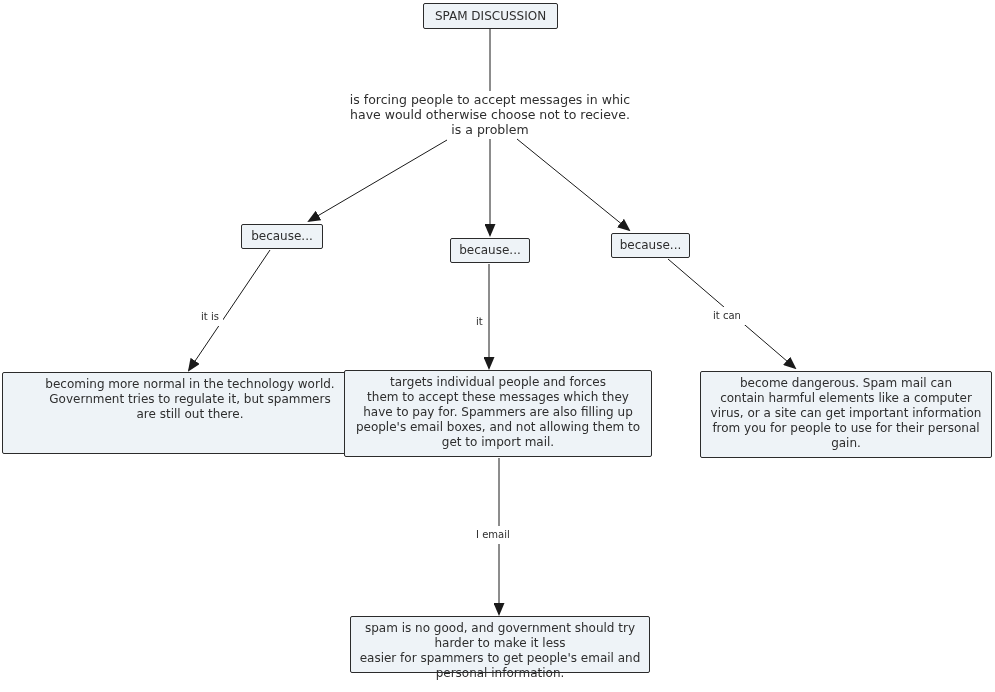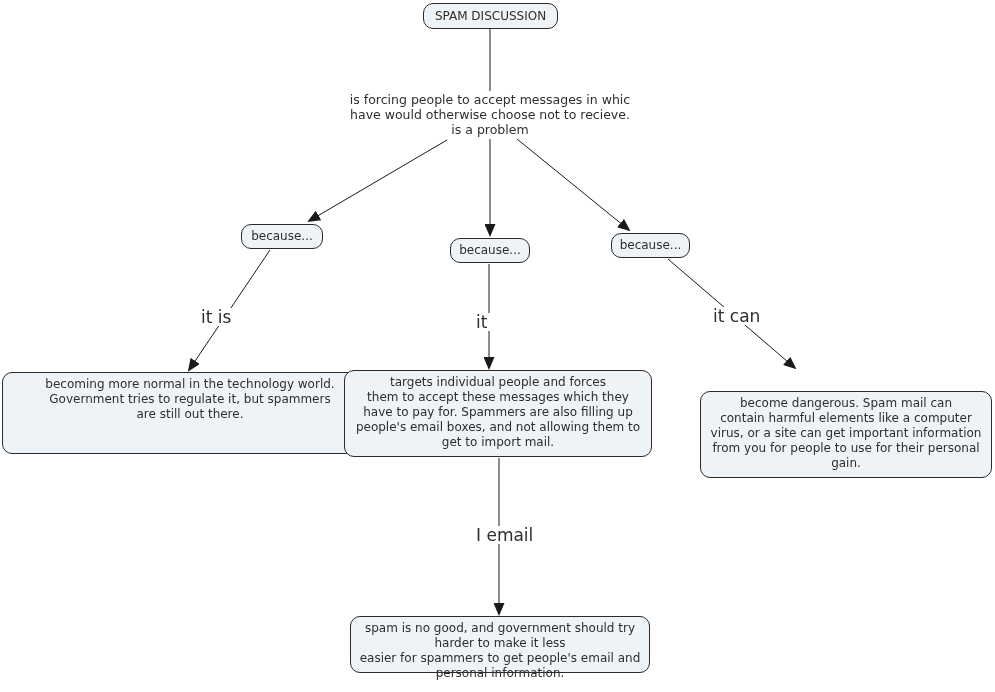--- a/index.html
+++ b/index.html
@@ -22,21 +22,21 @@
     left: 0; top: 0;
     width: 995px;
     height: 692px;
     z-index: 1;
   }
   .node {
     position: absolute;
     box-sizing: border-box;
     background: #eef3f7;
     border: 1px solid #2b2b2b;
-    border-radius: 10px;
+    border-radius: 2px;
     color: #2e2e2e;
     font-size: 12px;
     line-height: 15px;
     text-align: center;
     white-space: pre-line;
     display: flex;
     align-items: center;
     justify-content: center;
     z-index: 2;
   }
@@ -49,36 +49,36 @@
     color: #2e2e2e;
     font-size: 12.5px;
     line-height: 15px;
     text-align: center;
     white-space: pre-line;
     z-index: 2;
   }
   .edge-label {
     position: absolute;
     color: #2e2e2e;
-    font-size: 17px;
+    font-size: 10px;
     line-height: 14px;
     text-align: center;
     background: #ffffff;
     padding: 2px 4px;
     z-index: 3;
     white-space: nowrap;
   }
   
   #node-root        { left: 423px; top: 3px;   width: 135px; height: 26px; }
   #node-because-l   { left: 241px; top: 224px; width: 82px;  height: 25px; }
   #node-because-m   { left: 450px; top: 238px; width: 80px;  height: 25px; }
   #node-because-r   { left: 611px; top: 233px; width: 79px;  height: 25px; }
   #node-concept-l   { left: 2px;   top: 372px; width: 376px; height: 82px; }
   #node-concept-m   { left: 344px; top: 370px; width: 308px; height: 87px; }
-  #node-concept-r   { left: 700px; top: 371px; width: 292px; height: 87px; margin-top: 20px; }
+  #node-concept-r   { left: 700px; top: 371px; width: 292px; height: 87px; }
   #node-conclusion  { left: 350px; top: 616px; width: 300px; height: 57px; }
   #phrase-problem   { left: 310px; top: 92px;  width: 360px; }
   #label-it-is      { left: 197px; top: 308px; }
   #label-it         { left: 472px; top: 313px; }
   #label-it-can     { left: 709px; top: 307px; }
   #label-i-think    { left: 472px; top: 526px; }
 </style>
 </head>
 <body>
 

